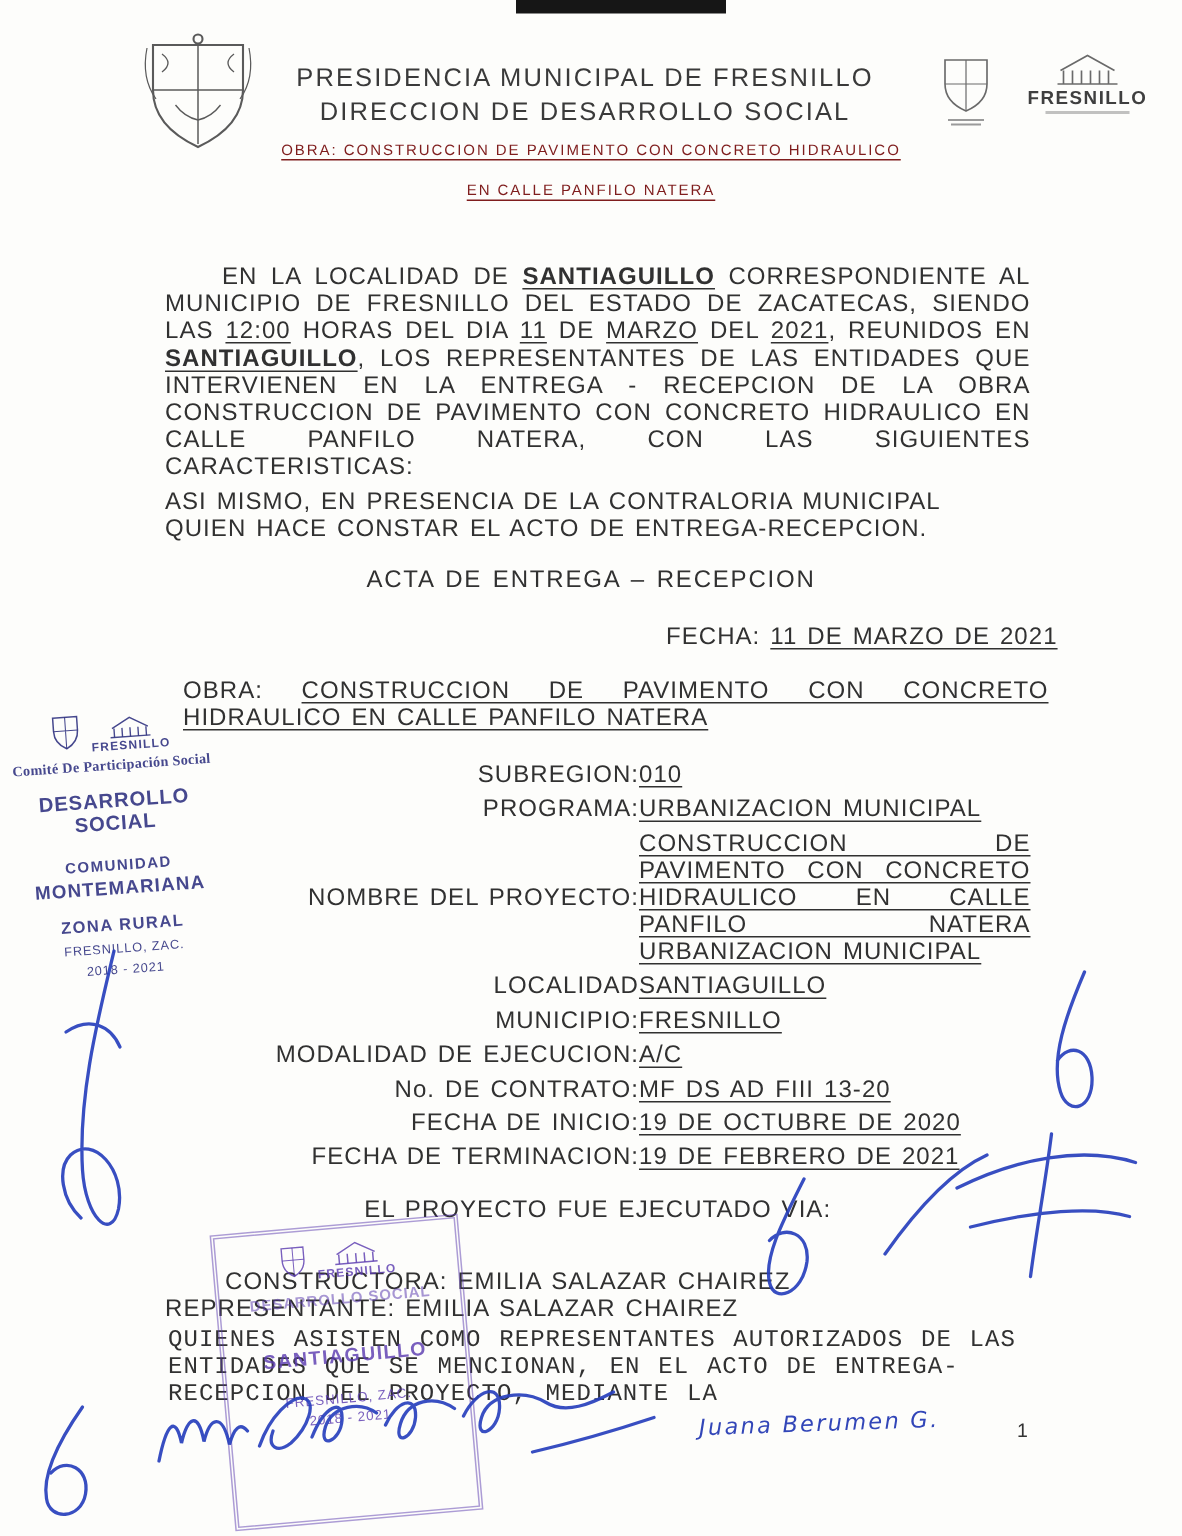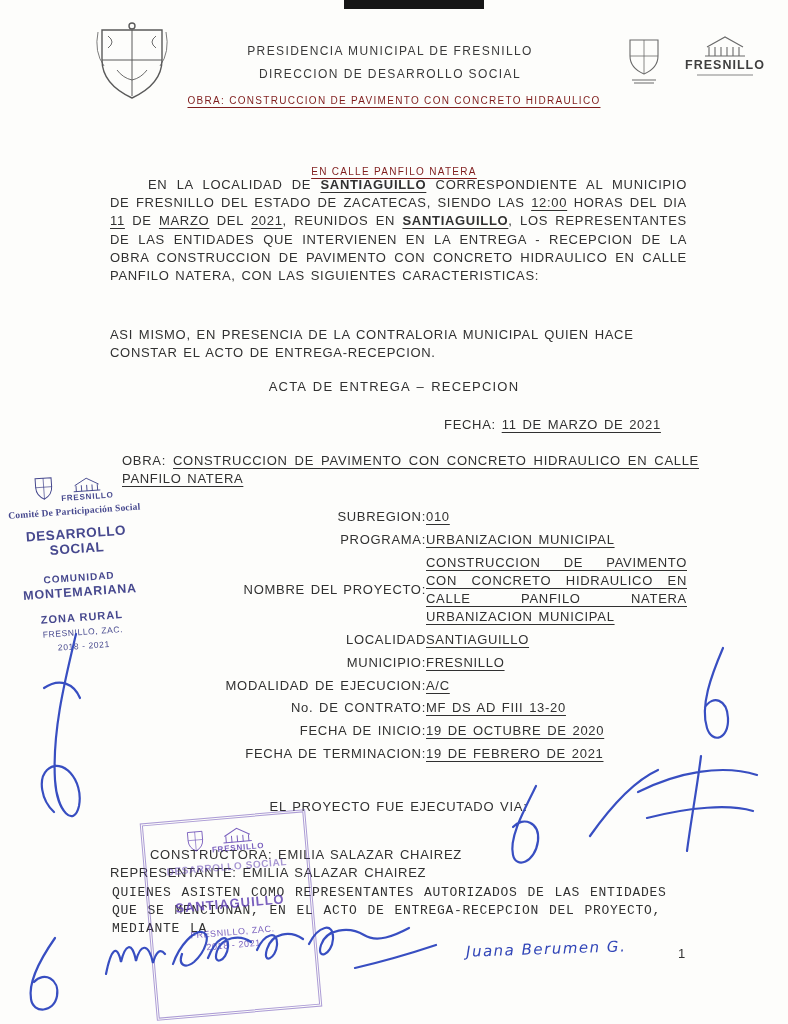--- a/index.html
+++ b/index.html
@@ -4,23 +4,23 @@
 <style>
   * { margin:0; padding:0; box-sizing:border-box; }
   html,body { background:#ffffff; }
   .page {
     position:relative; width:788px; height:1024px; margin:0 auto;
     background:#fdfdfb; overflow:hidden;
     font-family:"Liberation Sans", sans-serif; color:#303030;
   }
   .abs { position:absolute; }
   .redaction { background:#161616; }
-  .h-title { font-size:12px; letter-spacing:1.4px; line-height:23px; color:#3a3a3a; }
+  .h-title { font-size:17px; letter-spacing:1.4px; line-height:23px; color:#3a3a3a; }
   .obra-h { font-size:10px; letter-spacing:1.3px; color:#7f1d1d; }
-  .body-text { font-size:13px; line-height:18.2px; letter-spacing:0.7px; word-spacing:1.5px; color:#313131; }
+  .body-text { font-size:16px; line-height:18.2px; letter-spacing:0.7px; word-spacing:1.5px; color:#313131; }
   .just { text-align:justify; }
   .u { text-decoration:underline; text-underline-offset:2.5px; }
   .b { font-weight:bold; }
   .center { text-align:center; }
   .frow { display:flex; margin-bottom:4.6px; }
   .frow.mid { align-items:center; }
   .flabel { width:316px; flex:none;text-align:right; }
   .fvalue { width:261px; flex:none; text-align:justify; }
   .stamp-left {
     width:152px; transform:rotate(-4deg); text-align:center;
@@ -94,21 +94,21 @@
         <path d="M4,13 L22,3 L40,13"></path>
       </g>
     </svg>
     <div class="brand-big">FRESNILLO</div>
     <div class="microline" style="width:56px;"></div>
   </div>
 
   <div class="abs center" style="left:0; top:90px; width:788px;">
     <span class="obra-h u">OBRA: CONSTRUCCION DE PAVIMENTO CON CONCRETO HIDRAULICO</span>
   </div>
-  <div class="abs center" style="left:0; top:117px; width:788px;margin-top:44px;">
+  <div class="abs center" style="left:0; top:117px; width:788px;">
     <span class="obra-h u">EN CALLE PANFILO NATERA</span>
   </div>
 
   <p class="abs body-text just" style="left:110px; top:176px; width:577px; text-indent:38px;">
     <span>EN LA LOCALIDAD DE </span><span class="b u">SANTIAGUILLO</span><span> CORRESPONDIENTE AL MUNICIPIO DE FRESNILLO DEL ESTADO DE ZACATECAS, SIENDO LAS </span><span class="u">12:00</span><span> HORAS DEL DIA </span><span class="u">11</span><span> DE </span><span class="u">MARZO</span><span> DEL </span><span class="u">2021</span><span>, REUNIDOS EN </span><span class="b u">SANTIAGUILLO</span><span>, LOS REPRESENTANTES DE LAS ENTIDADES QUE INTERVIENEN EN LA ENTREGA - RECEPCION DE LA OBRA CONSTRUCCION DE PAVIMENTO CON CONCRETO HIDRAULICO EN CALLE PANFILO NATERA, CON LAS SIGUIENTES CARACTERISTICAS:</span>
   </p>
 
   <p class="abs body-text" style="left:110px; top:326px; width:577px;">ASI MISMO, EN PRESENCIA DE LA CONTRALORIA MUNICIPAL QUIEN HACE CONSTAR EL ACTO DE ENTREGA-RECEPCION.</p>
 
   <div class="abs center body-text" style="left:0; top:378px; width:788px;">

